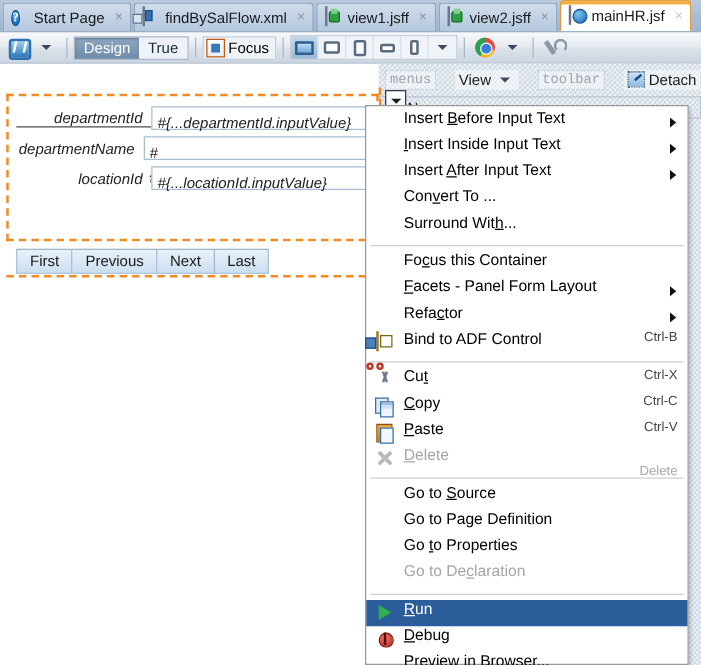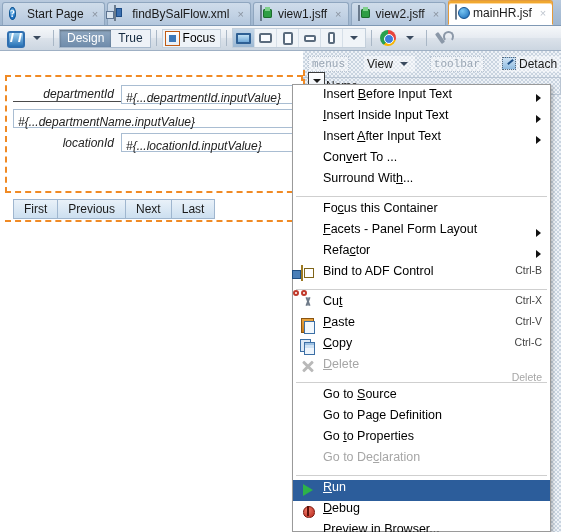--- a/index.html
+++ b/index.html
@@ -412,20 +412,21 @@
   </div>
 
 
   <div class="form-outline">
     <div class="form-rows" id="form-rows">
         <div class="frow">
           <div class="flabel underline">departmentId</div>
           <div class="fvalue">#{...departmentId.inputValue}</div>
         </div>
         <div class="frow">
+          <div class="flabel">departmentName</div>
           <div class="fvalue">#{...departmentName.inputValue}</div>
         </div>
         <div class="frow">
           <div class="flabel">locationId</div>
           <div class="fvalue">#{...locationId.inputValue}</div>
         </div>
       </div>
   </div>
 
   <div class="navbar" id="navbar">
@@ -473,28 +474,28 @@
       <span>Bind to ADF Control</span>
       <span class="accel">Ctrl-B</span>
     </div>
     <div class="msep"></div>
     <div class="mi">
       <span class="micon"><span class="ic-cut"><i class="l"></i><i class="r"></i></span></span>
       <span>Cu<span class="uline">t</span></span>
       <span class="accel">Ctrl-X</span>
     </div>
     <div class="mi">
+      <span class="micon"><span class="ic-copy"></span></span>
+      <span><span class="uline">C</span>opy</span>
+      <span class="accel">Ctrl-C</span>
+    </div>
+    <div class="mi">
       <span class="micon"><span class="ic-paste"></span></span>
       <span><span class="uline">P</span>aste</span>
       <span class="accel">Ctrl-V</span>
-    </div>
-    <div class="mi">
-      <span class="micon"><span class="ic-copy"></span></span>
-      <span><span class="uline">C</span>opy</span>
-      <span class="accel">Ctrl-C</span>
     </div>
     <div class="mi dis">
       <span class="micon"><span class="ic-del"></span></span>
       <span><span class="uline">D</span>elete</span>
       <span class="accel">Delete</span>
     </div>
     <div class="msep"></div>
     <div class="mi">
       <span>Go to <span class="uline">S</span>ource</span>
     </div>

